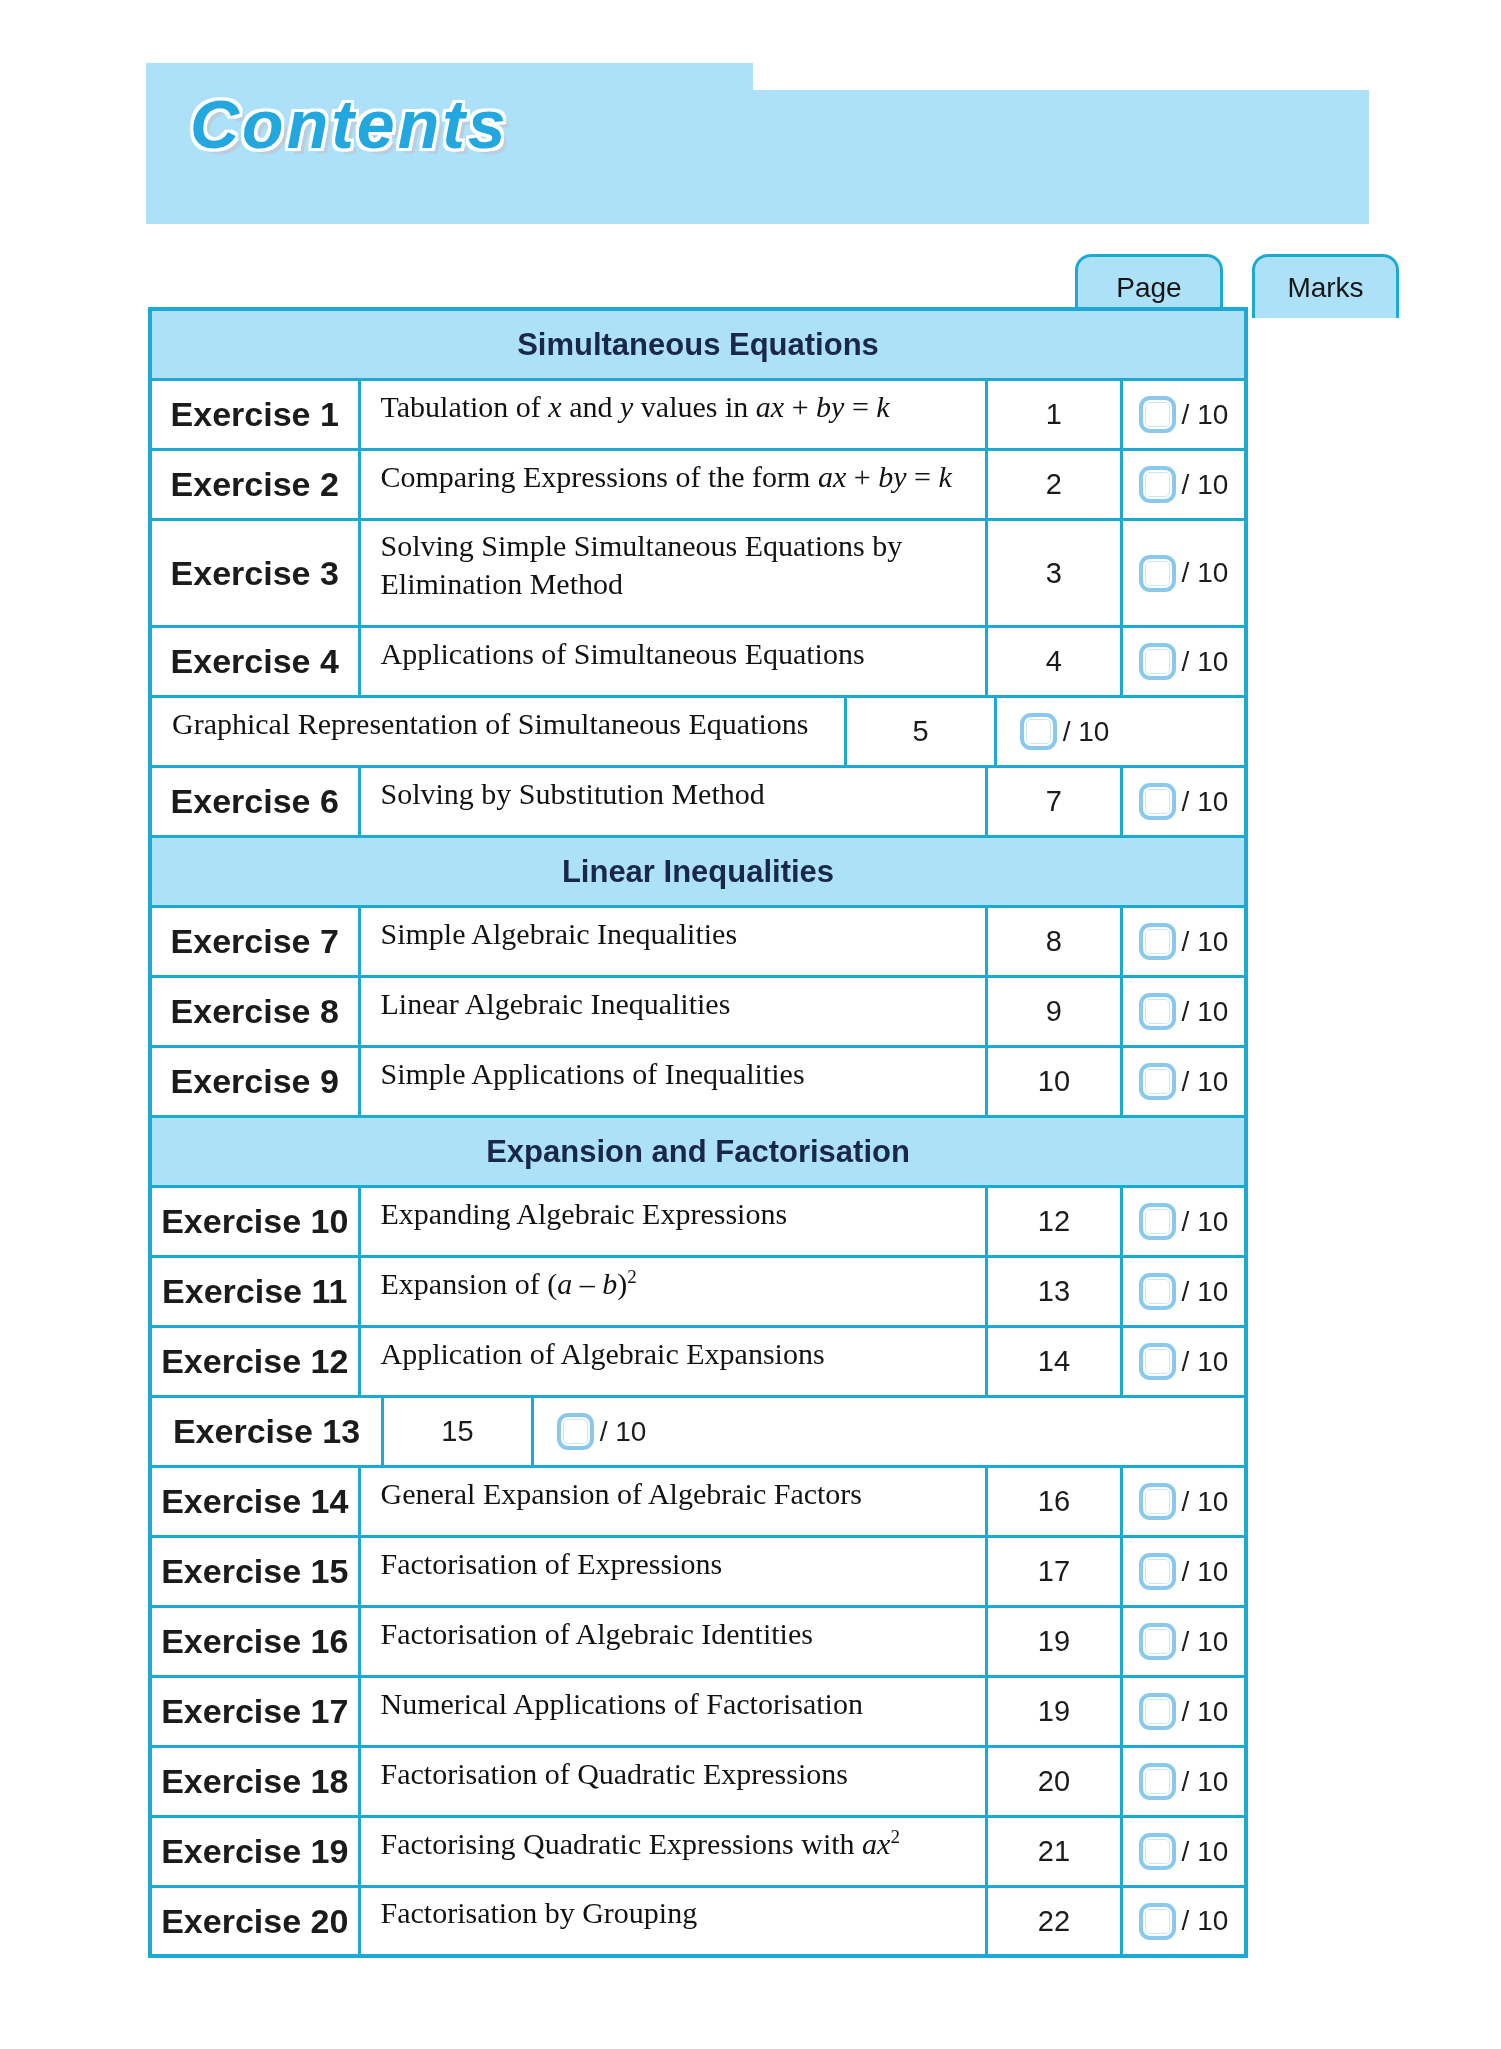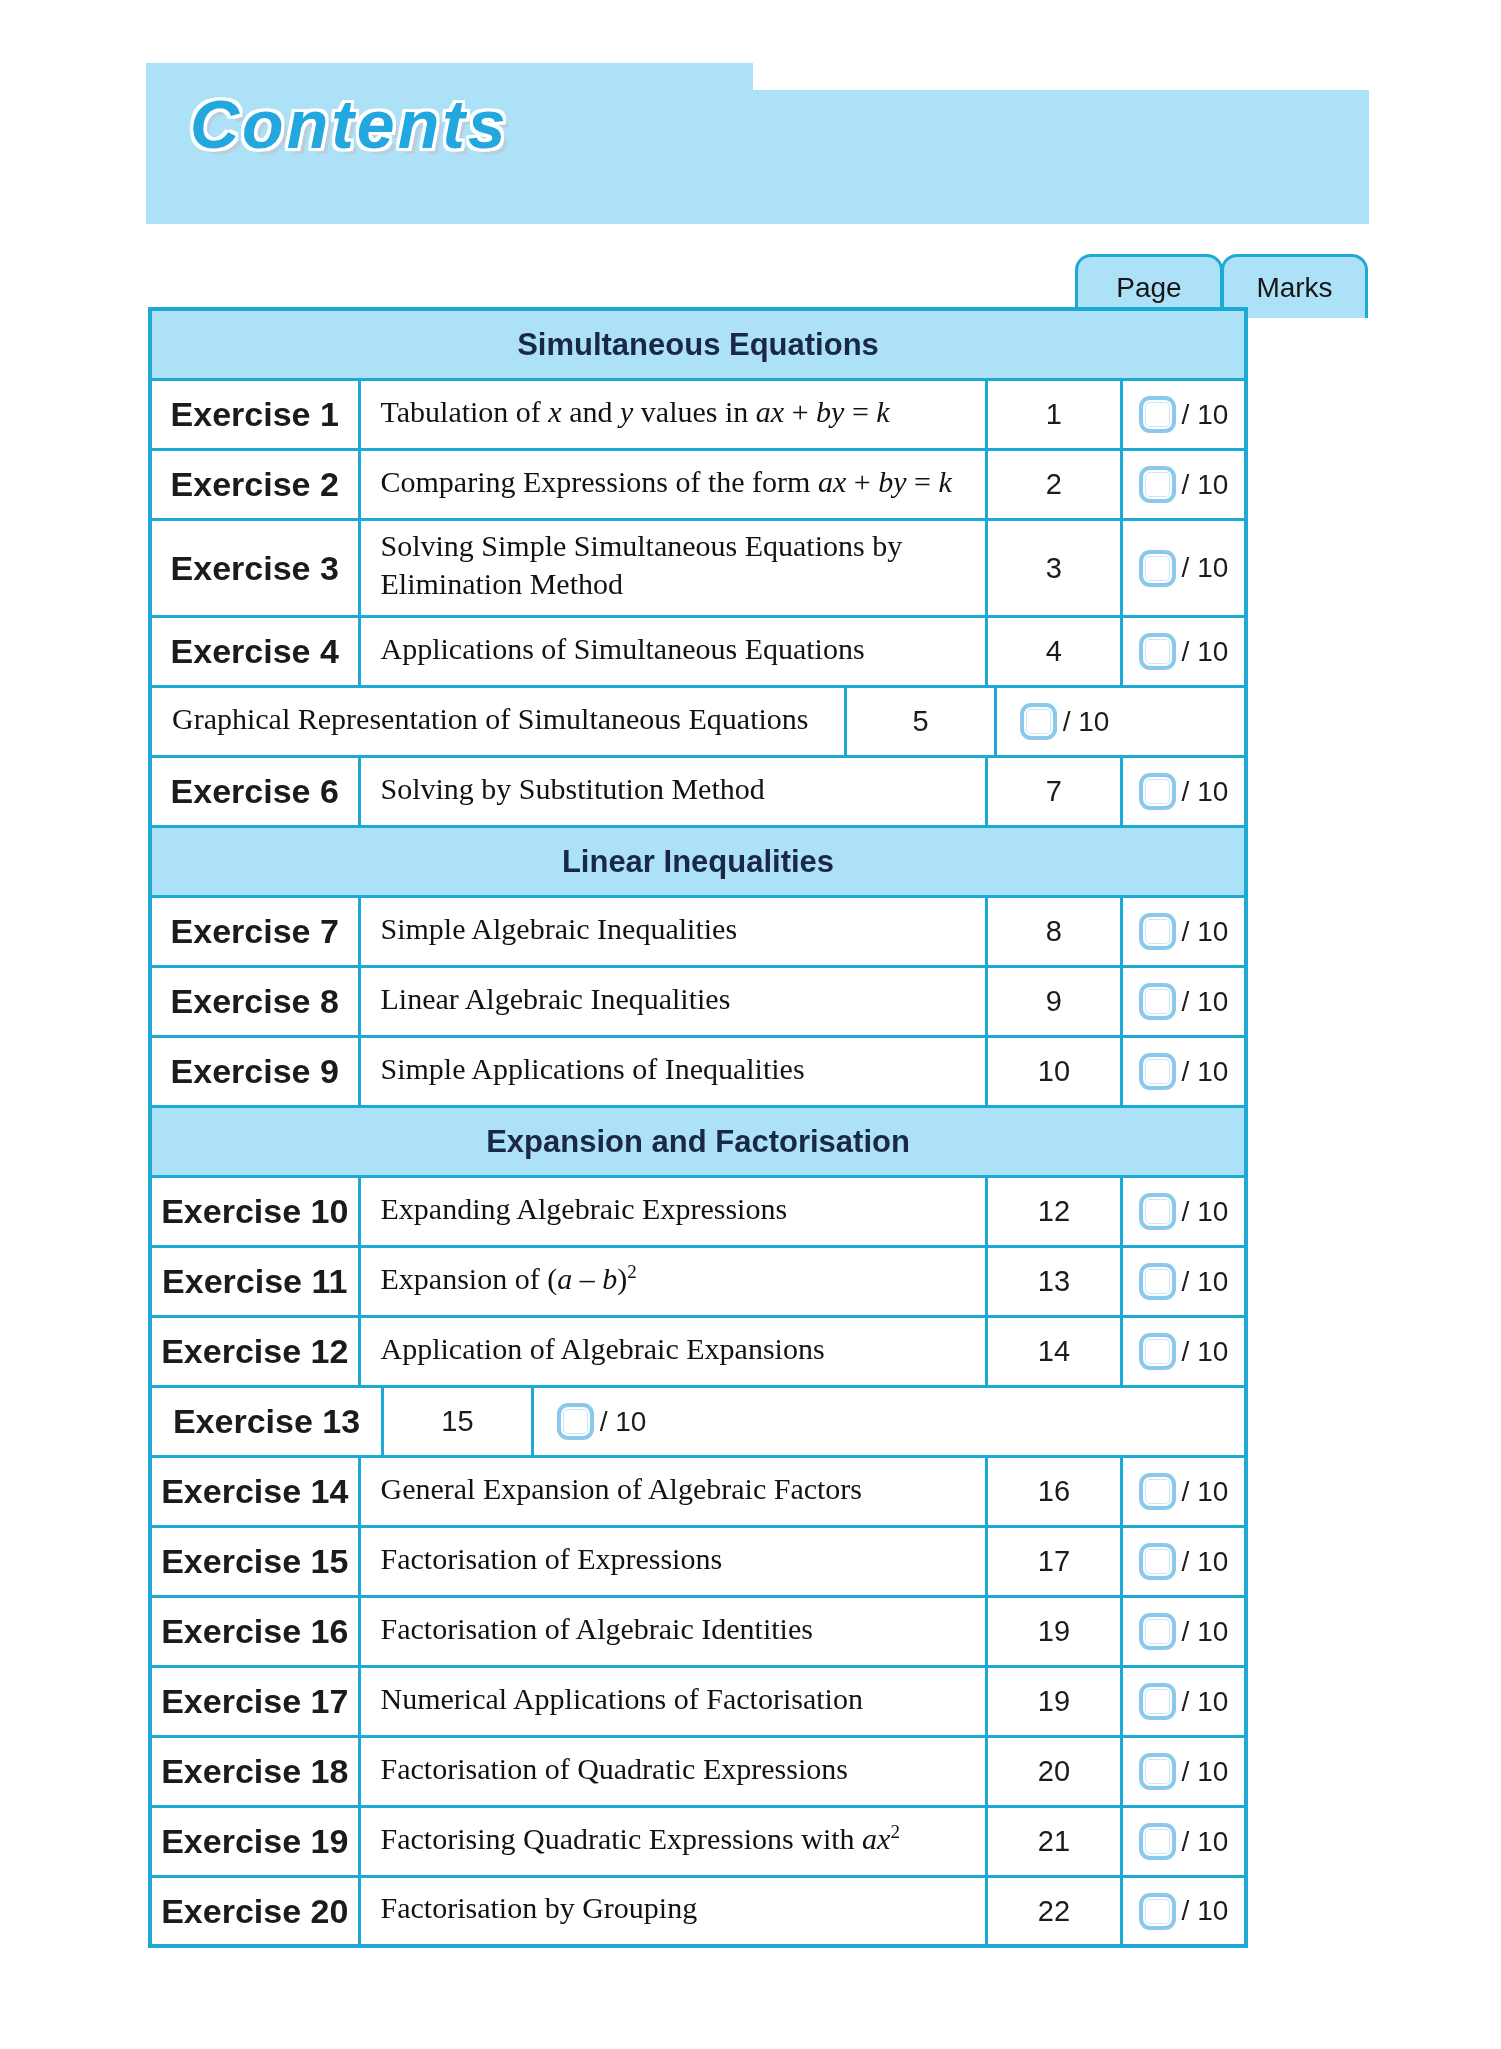--- a/index.html
+++ b/index.html
@@ -35,39 +35,39 @@
   }
   
   .tab{
     position:absolute;top:254px;height:64px;background:var(--banner);
     border:3px solid var(--teal);border-bottom:none;
     border-radius:16px 16px 0 0;
     display:flex;align-items:center;justify-content:center;
     font-size:28px;color:#161616;
   }
   .tab.page{left:1075px;width:148px;}
-  .tab.marks{left:1221px;width:147px;text-align:center;}
+  .tab.marks{left:1252px;width:147px;text-align:center;}
   
   .toc-table{
     position:absolute;left:148px;top:307px;width:1100px;
     border:4px solid var(--teal);background:#ffffff;
   }
   .row{display:flex;min-height:70px;border-bottom:3px solid var(--teal);}
   .row:last-child{border-bottom:none;min-height:66px;}
   .section-row{background:var(--banner);align-items:center;justify-content:center;}
   .section-heading{
     font-size:31px;font-weight:bold;color:var(--heading-navy);
     text-align:center;width:100%;
   }
   .c1,.c2,.c3,.c4{display:flex;align-items:center;}
   .c1{width:232px;border-right:3px solid var(--teal);justify-content:center;
       font-size:34px;font-weight:bold;color:#1b1b1b;}
   .c2{width:695px;border-right:3px solid var(--teal);
       font-family:"Liberation Serif",serif;font-size:30px;color:#121212;
-      line-height:38px;padding:6px 14px 12px 20px;}
+      line-height:38px;padding:6px 14px 22px 20px;}
   .c2 i{font-style:italic;}
   .c2 sup{font-size:19px;line-height:0;vertical-align:super;}
   .c3{width:150px;border-right:3px solid var(--teal);justify-content:center;
       font-size:29px;color:#1b1b1b;}
   .c4{width:135px;justify-content:center;font-size:28px;font-weight:normal;color:#1b1b1b;}
   .marks-box{
     width:37px;height:37px;border:4px solid var(--checkbox-blue);
     border-radius:11px;background:#fff;margin-right:6px;flex:none;
     box-shadow:inset 0 0 0 2px rgba(255,255,255,.95), inset 0 0 0 3px rgba(139,201,236,.45);
   }

